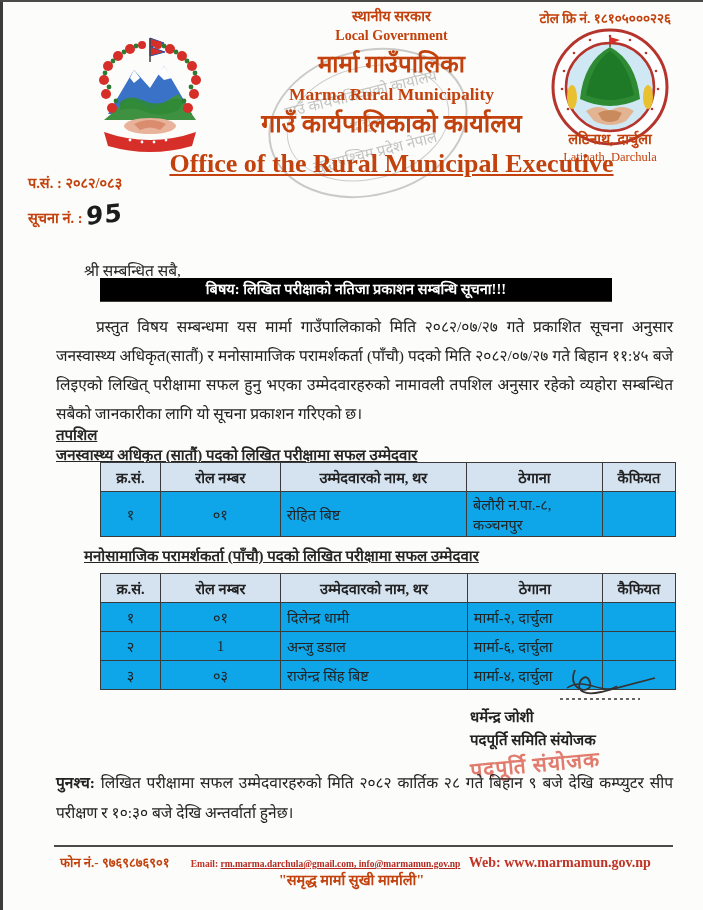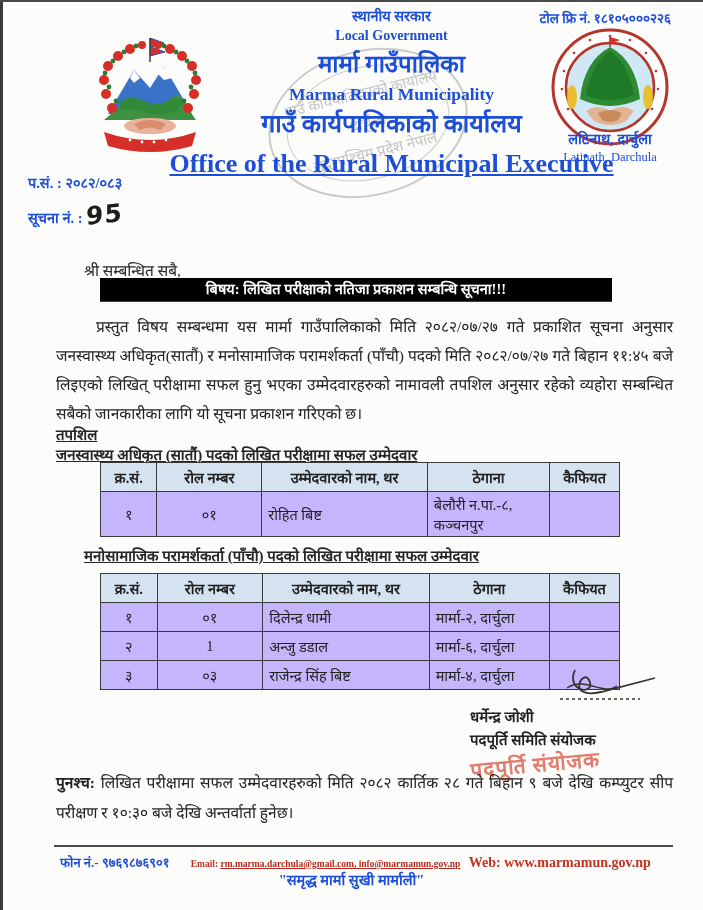--- a/index.html
+++ b/index.html
@@ -3,21 +3,21 @@
 <meta charset="utf-8">
 <style>
   html,body{margin:0;padding:0;background:#e8e8e6;}
   .page{
     position:relative;width:703px;height:910px;margin:0 auto;
     background:#fcfcfa;overflow:hidden;
     font-family:"Liberation Serif","DejaVu Sans",serif;color:#262626;
   }
   .edge-left{position:absolute;left:0;top:0;width:3px;height:910px;background:#3c3c3a;}
   .edge-top{position:absolute;left:0;top:0;width:703px;height:2px;background:#4a4a48;}
-  .red{color:#1d4ed8;}
+  .red{color:#c2410c;}
   .abs{position:absolute;}
 
   
   .toll-free{top:9px;right:32px;font-size:13.5px;font-weight:bold;}
   .hdr-center{left:150px;right:70px;top:8px;text-align:center;line-height:1.15;}
   .hdr-line1{font-size:14.5px;font-weight:bold;}
   .hdr-line2{font-size:14px;font-weight:bold;margin-top:3px;}
   .hdr-muni-np{font-size:24px;font-weight:bold;margin-top:7px;}
   .hdr-muni-en{font-size:17.5px;font-weight:bold;margin-top:6px;}
   .hdr-office-np{font-size:25px;font-weight:bold;margin-top:6px;}
@@ -47,22 +47,22 @@
     color:#fff;text-align:center;font-size:14.5px;line-height:23px;font-weight:bold;
     box-shadow:0 1px 0 #3f3a36;}
 
   .body-par{left:56px;right:30px;top:312px;font-size:15.5px;line-height:29px;
     text-align:justify;text-indent:40px;color:#222;}
 
   .tapasil{left:56px;top:424px;font-size:15px;font-weight:bold;text-decoration:underline;}
   .t1-title{left:56px;top:444px;font-size:15px;font-weight:bold;text-decoration:underline;}
   .t2-title{left:84px;top:545px;font-size:15px;font-weight:bold;text-decoration:underline;}
 
-  table.results{position:absolute;border-collapse:collapse;width:520px;
-    font-size:14.5px;color:#222;background:#c4b5fd;}
+  table.results{position:absolute;border-collapse:collapse;width:576px;
+    font-size:14.5px;color:#222;background:#0ea5e9;}
   table.results td,table.results th{border:1.6px solid #3a3a3a;padding:2px 6px;height:24px;}
   table.results th{background:#d5e3f1;font-weight:bold;text-align:center;}
   .t1{left:100px;top:462px;}
   .t2{left:100px;top:573px;}
   td.c-sn{width:50px;text-align:center;}
   td.c-roll{width:120px;text-align:center;}
   td.c-name{width:192px;text-align:left;}
   td.c-addr{width:135px;text-align:left;}
   td.c-rem{width:63px;}
 

